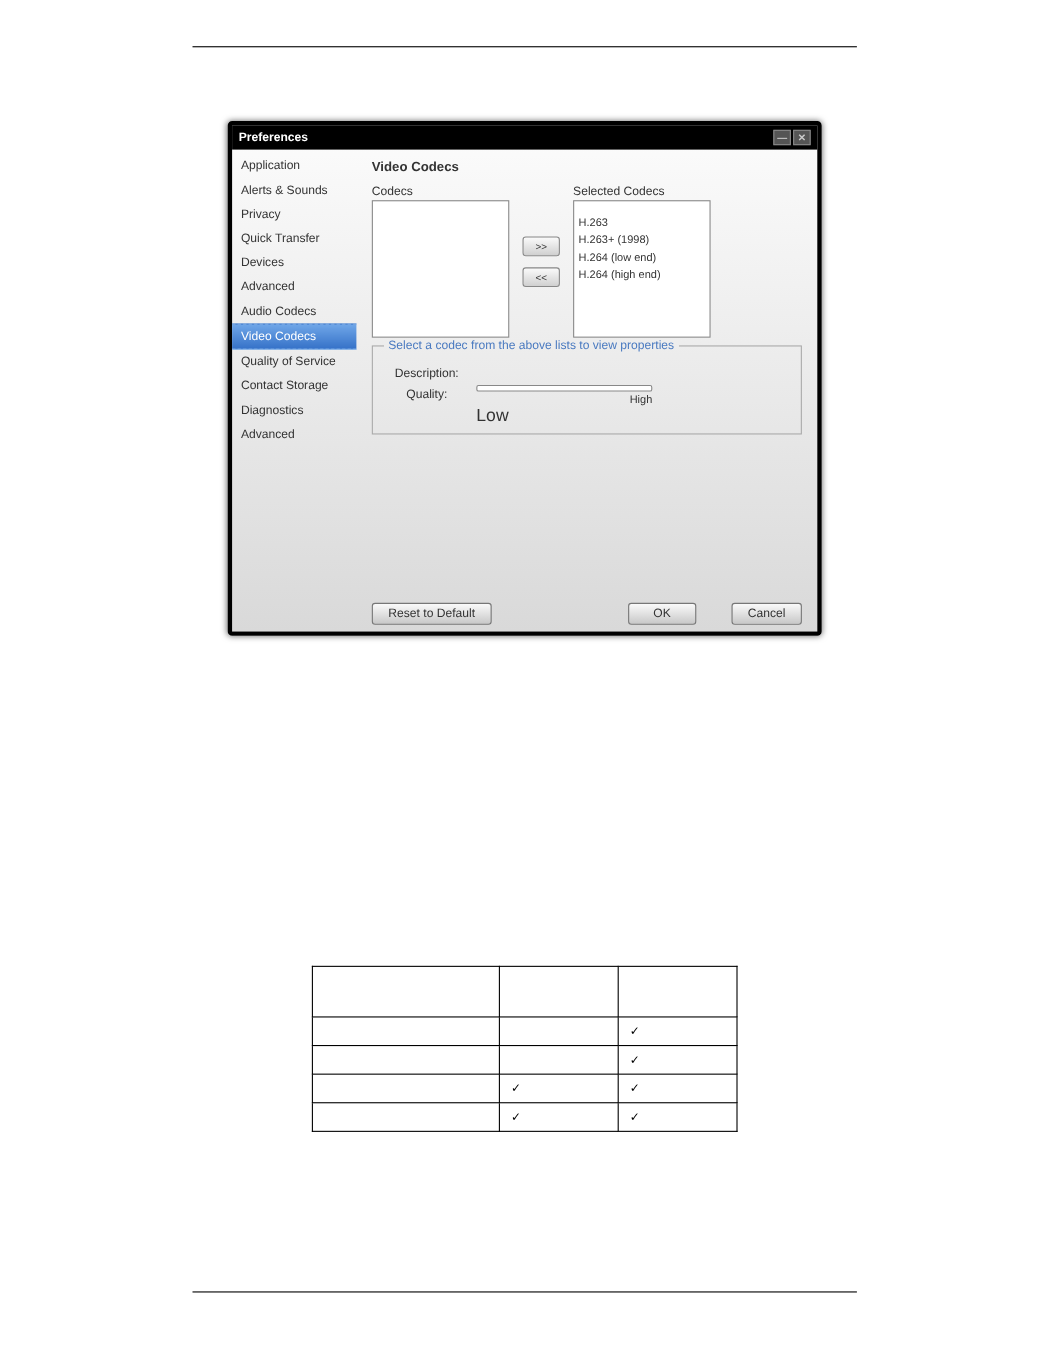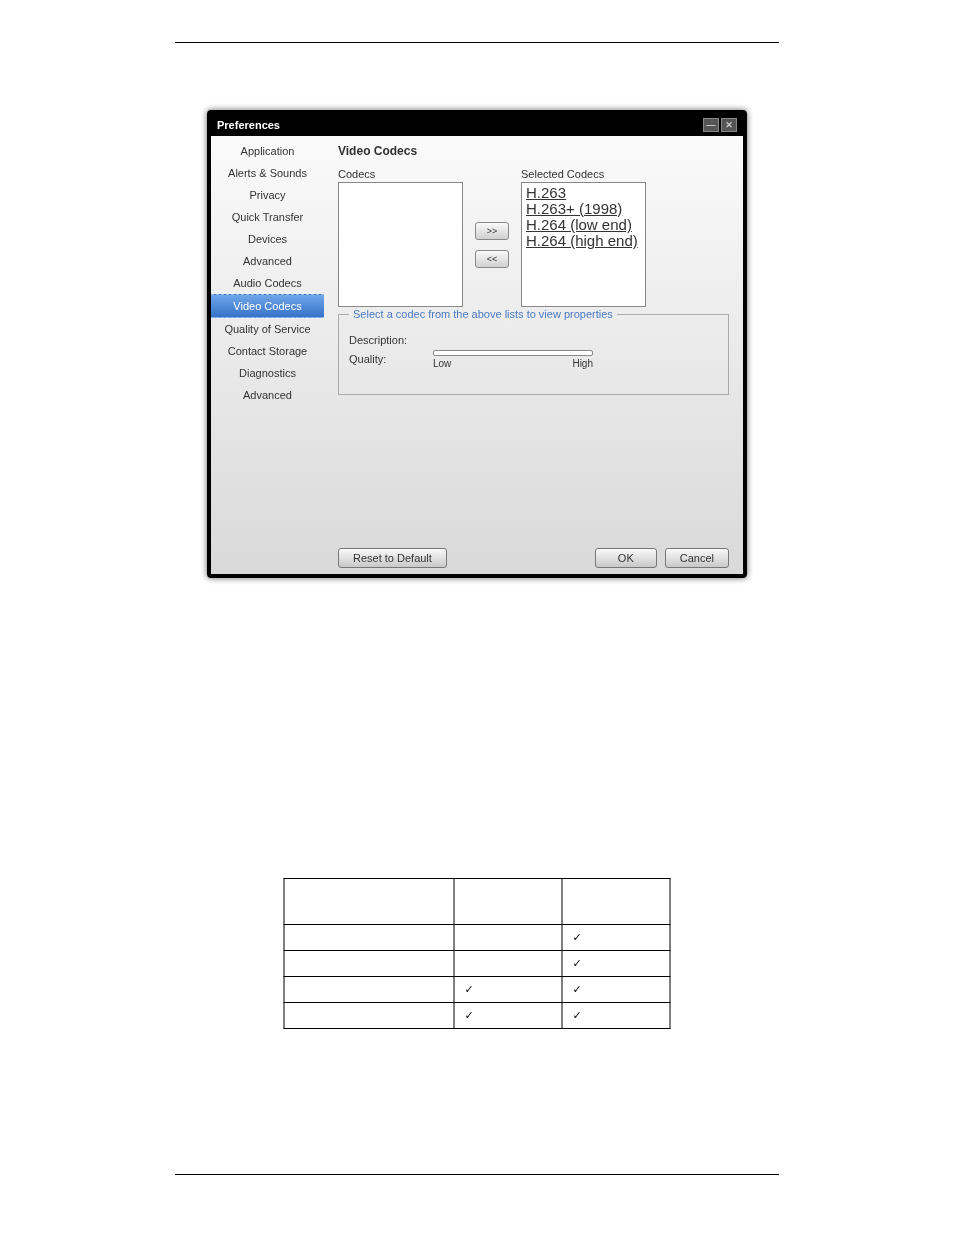--- a/index.html
+++ b/index.html
@@ -13,55 +13,55 @@
     position: absolute; top: 110px; left: 50%; transform: translateX(-50%);
     width: 540px; background: linear-gradient(to bottom, #fcfcfc 0%, #d9d9d9 100%);
     border: 4px solid #000; border-radius: 4px;
     box-shadow: 0 0 6px rgba(0,0,0,0.6);
     font-size: 11px; color: #333;
   }
   .titlebar { height: 22px; background: #000; color: #fff; display: flex; align-items: center; padding: 0 6px; font-weight: bold; font-size: 11px; }
   .titlebar .spacer { flex: 1; }
   .titlebtn { width: 16px; height: 14px; margin-left: 2px; background: #555; border: 1px solid #888; display: flex; align-items: center; justify-content: center; font-size: 9px; color: #ccc; cursor: default; }
   .dlg-body { display: flex; height: 438px; }
-  .sidebar { width: 113px; border-right: 0; padding: 4px 0; background: transparent; text-align: center; }
+  .sidebar { width: 113px; border-right: 0; padding: 4px 0; background: transparent; }
   .side-item { padding: 5px 8px; font-size: 11px; cursor: default; }
   .side-item.selected {
     background: linear-gradient(to bottom, #6fa6e8, #3672c8);
     color: #fff;
     border-top: 1px dashed #8fb8e8;
     border-bottom: 1px dashed #8fb8e8;
   }
   .main { flex: 1; padding: 8px 14px 0 14px; position: relative; }
   .main-title { font-weight: bold; font-size: 12px; margin-bottom: 10px; }
-  .codec-row { display: flex; gap: 8px; align-items: flex-end; }
+  .codec-row { display: flex; gap: 8px; align-items: center; }
   .col-label { font-size: 11px; margin-bottom: 2px; }
-  .listbox { width: 125px; height: 125px; background: #fff; border: 1px solid #888; padding: 2px 4px; font-size: 15px; line-height: 16px; text-decoration: underline; }
+  .listbox { width: 125px; height: 125px; background: #fff; border: 1px solid #888; padding: 12px 4px; font-size: 10px; line-height: 16px; }
   .listbox .li { white-space: nowrap; cursor: default; }
   .arrow-col { display: flex; flex-direction: column; justify-content: center; gap: 10px; height: 125px; padding: 0 4px; }
   .arrowbtn {
     width: 34px; height: 18px;
     background: linear-gradient(to bottom, #fafafa, #d0d0d0);
     border: 1px solid #888; border-radius: 3px;
     font-size: 9px; display: flex; align-items: center; justify-content: center;
     cursor: default;
   }
   fieldset.props {
     margin-top: 1px; border: 1px solid #aaa; padding: 10px 10px 22px 10px;
     font-size: 11px;
   }
   fieldset.props legend { color: #4a7ac0; font-size: 11px; padding: 0 4px; }
   .prop-row { display: flex; align-items: center; margin: 4px 0; }
-  .prop-label { width: 78px; text-align: left; margin-right: 6px; font-size: 11px; }
+  .prop-label { width: 78px; text-align: center; margin-right: 6px; font-size: 11px; }
   .prop-input { flex: 1; height: 16px; background: #fff; border: 1px solid #888; }
   .slider-wrap { flex: 1; position: relative; padding-bottom: 12px; }
   .slider-track { height: 6px; background: #fff; border: 1px solid #888; border-radius: 2px; }
-  .slider-low { position: absolute; left: 0; top: 8px; font-size: 10px; }
+  .slider-low { position: absolute; left: 0; top: 20px; font-size: 16px; }
   .slider-high { position: absolute; right: 0; top: 8px; font-size: 10px; }
-  .btnrow { position: absolute; left: 14px; right: 14px; bottom: 6px; display: flex; align-items: center; }
+  .btnrow { position: absolute; left: 14px; right: 14px; bottom: 6px; display: flex; align-items: center; gap: 24px; }
   .dlg-btn {
     height: 20px; padding: 0 14px;
     background: linear-gradient(to bottom, #fafafa, #c8c8c8);
     border: 1px solid #777; border-radius: 3px;
     font-size: 11px; font-weight: normal; color: #333;
     display: inline-flex; align-items: center; cursor: default;
   }
   .dlg-btn.secondary { font-weight: normal; }
 
   

